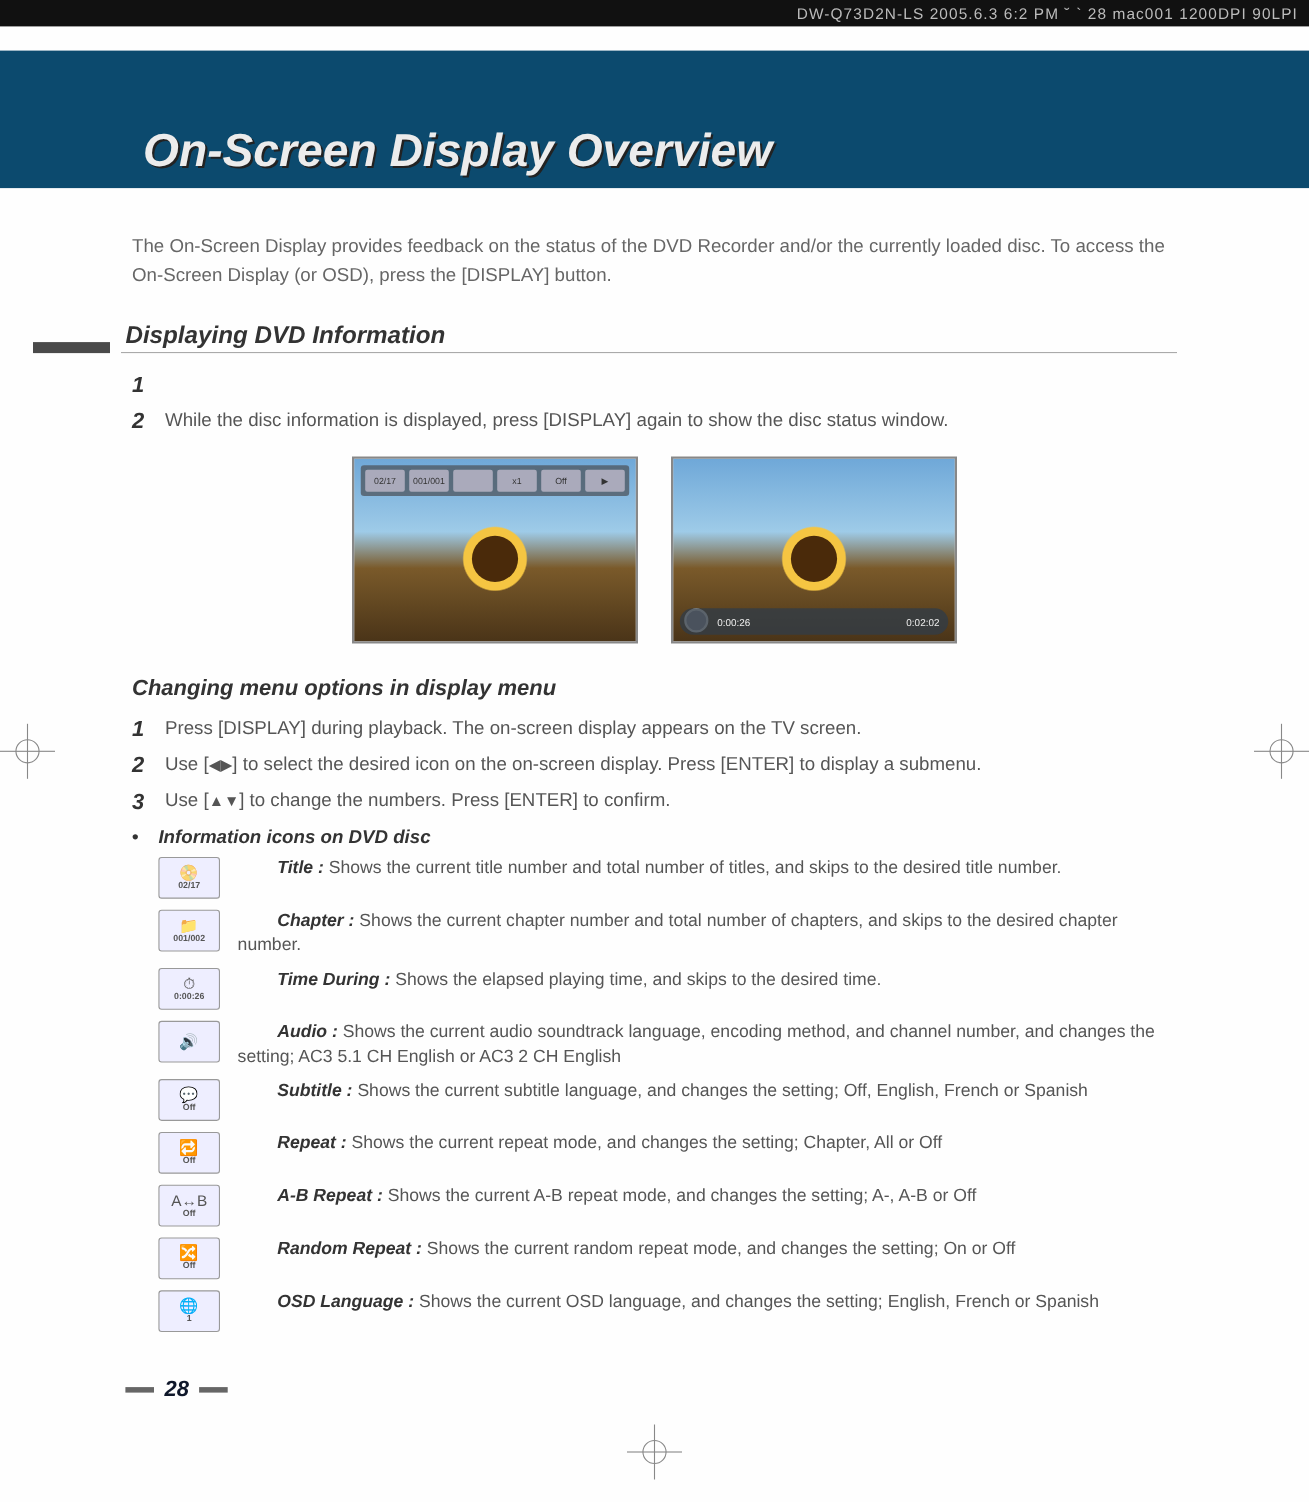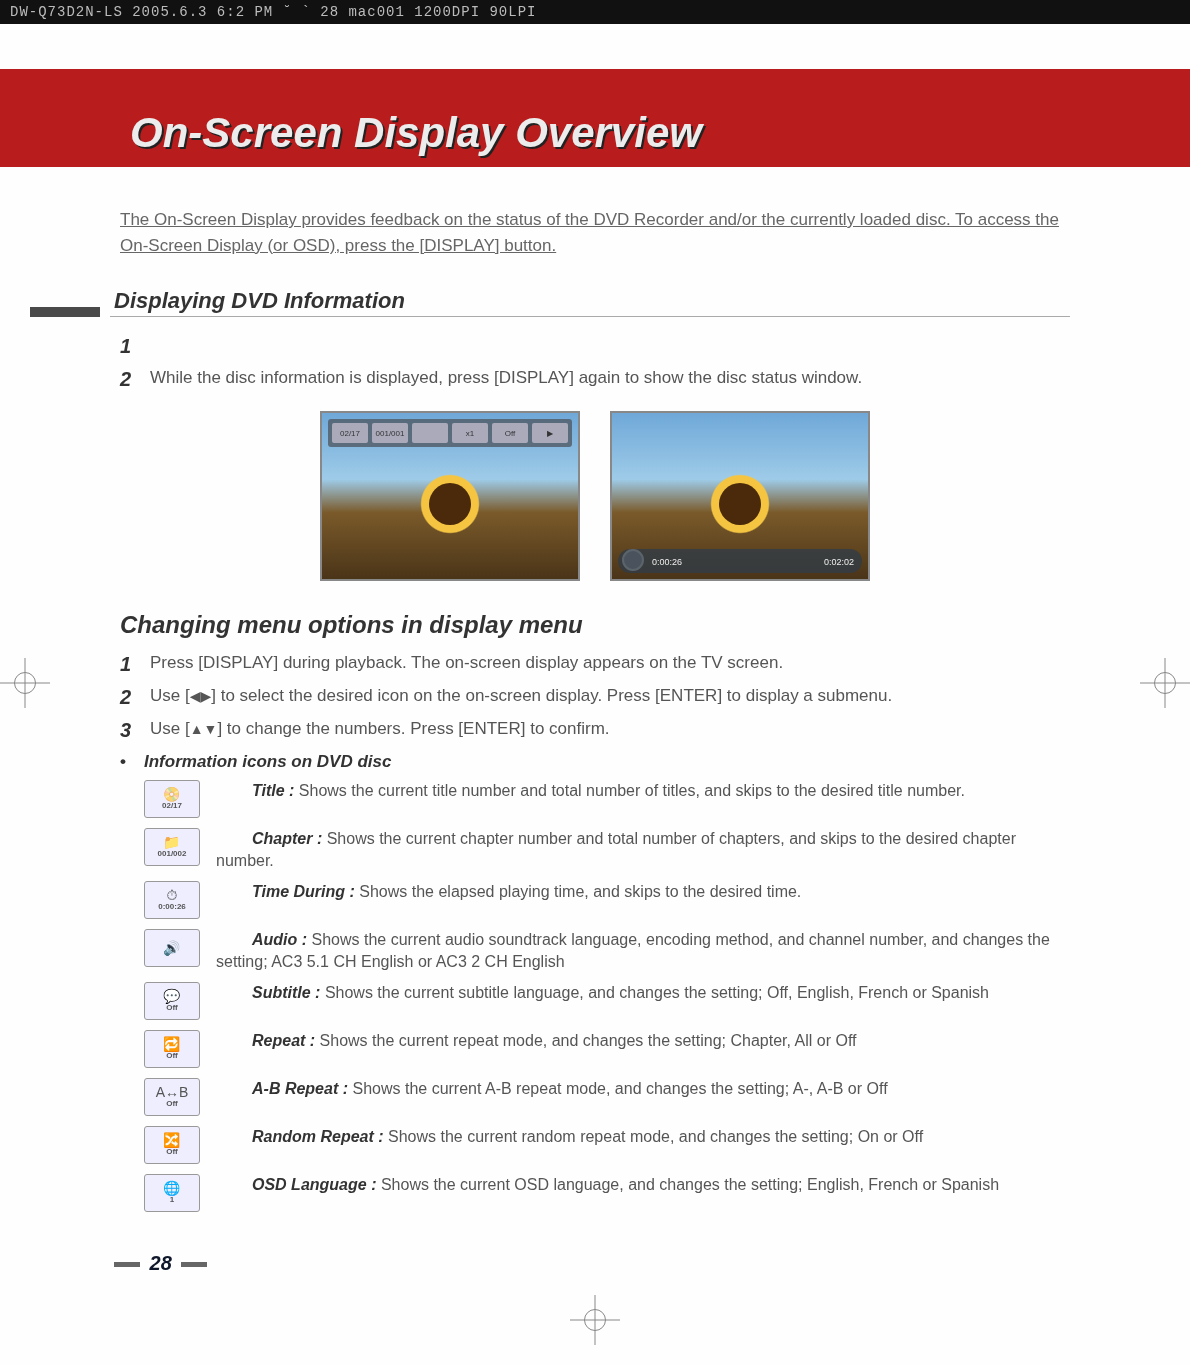--- a/index.html
+++ b/index.html
@@ -7,50 +7,50 @@
     width: 1190px;
     height: 1365px;
     font-family: Arial, Helvetica, sans-serif;
     background: #fefefe;
     color: #333;
     position: relative;
   }
   .header-strip {
     background: #111;
     color: #bbb;
-    font-family: Liberation Mono, monospace;
+    font-family: Liberation Sans, sans-serif;
     font-size: 14px;
     padding: 4px 10px;
     letter-spacing: 1px;
+    text-align: right;
   }
   .dark-band {
-    background: #b91c1c;
-    height: 98px;
-    margin-top: 45px;
+    background: #0c4a6e;
+    height: 125px;
+    margin-top: 22px;
     position: relative;
   }
   .main-title {
     position: absolute;
     left: 130px;
     bottom: 10px;
     font-size: 42px;
     font-weight: bold;
     font-style: italic;
     color: #ececec;
     text-shadow: 2px 2px 0 #222;
   }
   .content {
     padding: 40px 120px 0 120px;
   }
   .intro {
     font-size: 17px;
     color: #666;
     line-height: 1.5;
     margin-bottom: 30px;
-    text-decoration: underline;
   }
   .section-header {
     display: flex;
     align-items: flex-end;
     margin-bottom: 18px;
   }
   .section-bar {
     width: 70px;
     height: 10px;
     background: #4a4a4a;
@@ -151,21 +151,21 @@
   }
   .sunflower .center {
     position: absolute;
     left: 50%; top: 50%;
     width: 42px; height: 42px;
     background: #4a2a0a;
     border-radius: 50%;
     transform: translate(-50%,-50%);
   }
   .subsection {
-    font-size: 24px;
+    font-size: 20px;
     font-weight: bold;
     font-style: italic;
     color: #333;
     margin-bottom: 14px;
   }
   .arrow-inline {
     display: inline-block;
     font-size: 14px;
     vertical-align: baseline;
   }

